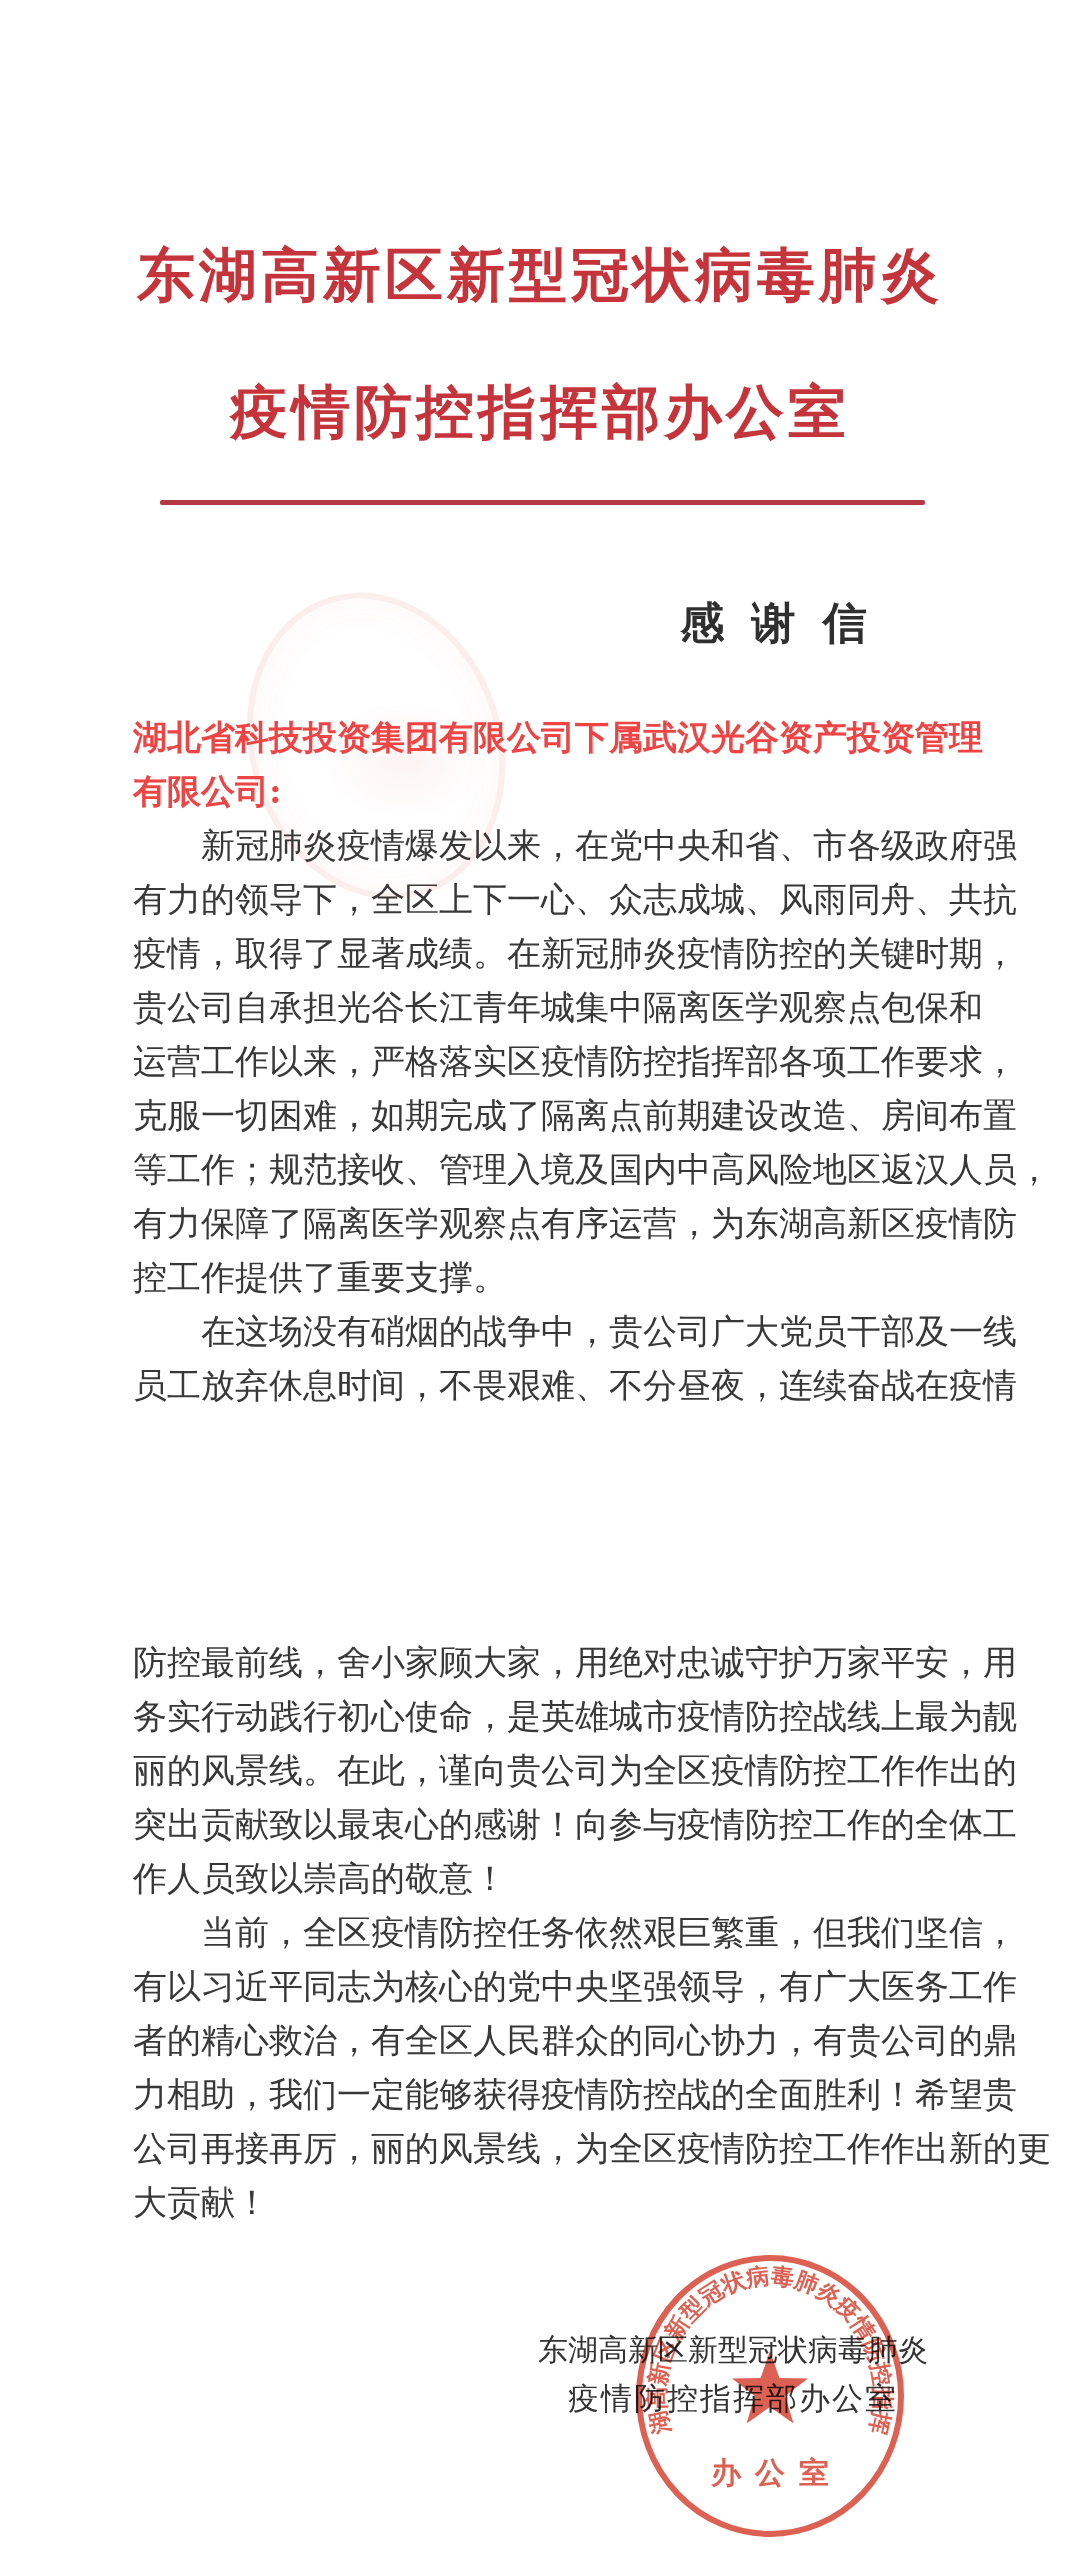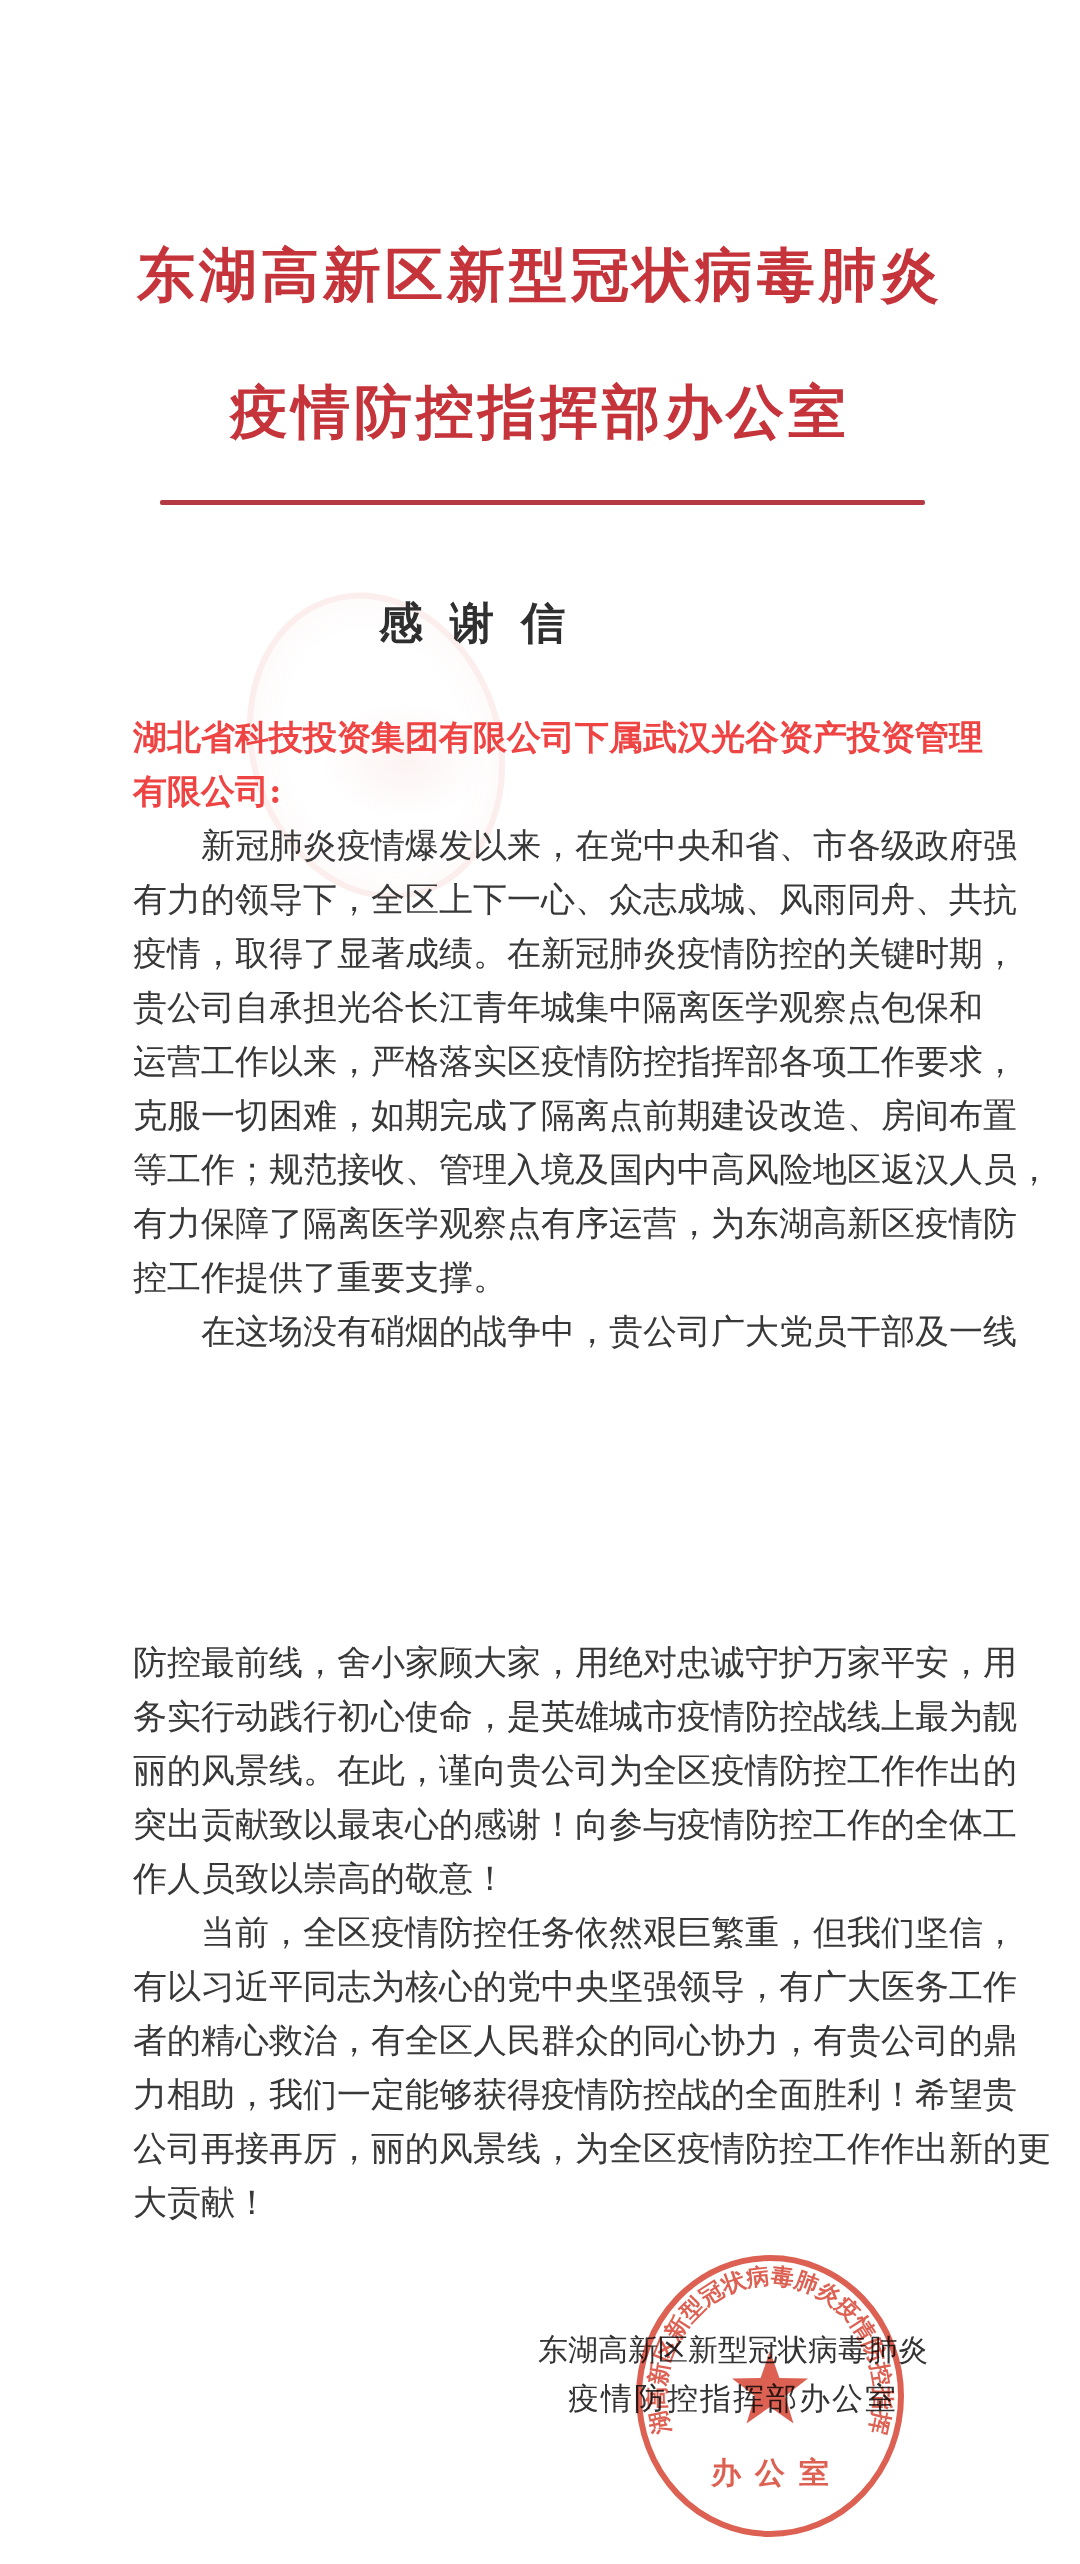--- a/index.html
+++ b/index.html
@@ -27,23 +27,23 @@
     border:6px solid rgba(216,90,80,0.10);border-radius:50%;
     transform:rotate(-18deg);
     box-shadow:inset 0 0 40px rgba(216,90,80,0.05);
   }
   .ghost-smudge{
     position:absolute;left:320px;top:700px;width:170px;height:120px;
     background:radial-gradient(ellipse at center, rgba(214,86,76,0.07), rgba(214,86,76,0) 70%);
   }
   
   .letter-title{
-    position:absolute;left:0;top:594px;width:894px;text-align:center;
+    position:absolute;left:0;top:594px;width:894px;text-align:right;
     font-size:44px;font-weight:600;color:#2f2f2f;
-    letter-spacing:0.62em;text-indent:0.62em;margin-left:25px;
+    letter-spacing:0.62em;text-indent:0.62em;
   }
   
   .body-block{
     position:absolute;left:133px;width:816px;color:#383838;
     font-size:34px;
   }
   .body-block .line{
     height:54px;line-height:54px;white-space:nowrap;
   }
   .body1{top:710px;}
@@ -85,20 +85,21 @@
     <div class="line indent">新冠肺炎疫情爆发以来，在党中央和省、市各级政府强</div>
     <div class="line">有力的领导下，全区上下一心、众志成城、风雨同舟、共抗</div>
     <div class="line">疫情，取得了显著成绩。在新冠肺炎疫情防控的关键时期，</div>
     <div class="line">贵公司自承担光谷长江青年城集中隔离医学观察点包保和</div>
     <div class="line">运营工作以来，严格落实区疫情防控指挥部各项工作要求，</div>
     <div class="line">克服一切困难，如期完成了隔离点前期建设改造、房间布置</div>
     <div class="line">等工作；规范接收、管理入境及国内中高风险地区返汉人员，</div>
     <div class="line">有力保障了隔离医学观察点有序运营，为东湖高新区疫情防</div>
     <div class="line">控工作提供了重要支撑。</div>
     <div class="line indent">在这场没有硝烟的战争中，贵公司广大党员干部及一线</div>
+    <div class="line">员工放弃休息时间，不畏艰难、不分昼夜，连续奋战在疫情</div>
   </div>
 
   <div class="body-block body2">
     <div class="line">防控最前线，舍小家顾大家，用绝对忠诚守护万家平安，用</div>
     <div class="line">务实行动践行初心使命，是英雄城市疫情防控战线上最为靓</div>
     <div class="line">丽的风景线。在此，谨向贵公司为全区疫情防控工作作出的</div>
     <div class="line">突出贡献致以最衷心的感谢！向参与疫情防控工作的全体工</div>
     <div class="line">作人员致以崇高的敬意！</div>
     <div class="line indent">当前，全区疫情防控任务依然艰巨繁重，但我们坚信，</div>
     <div class="line">有以习近平同志为核心的党中央坚强领导，有广大医务工作</div>

